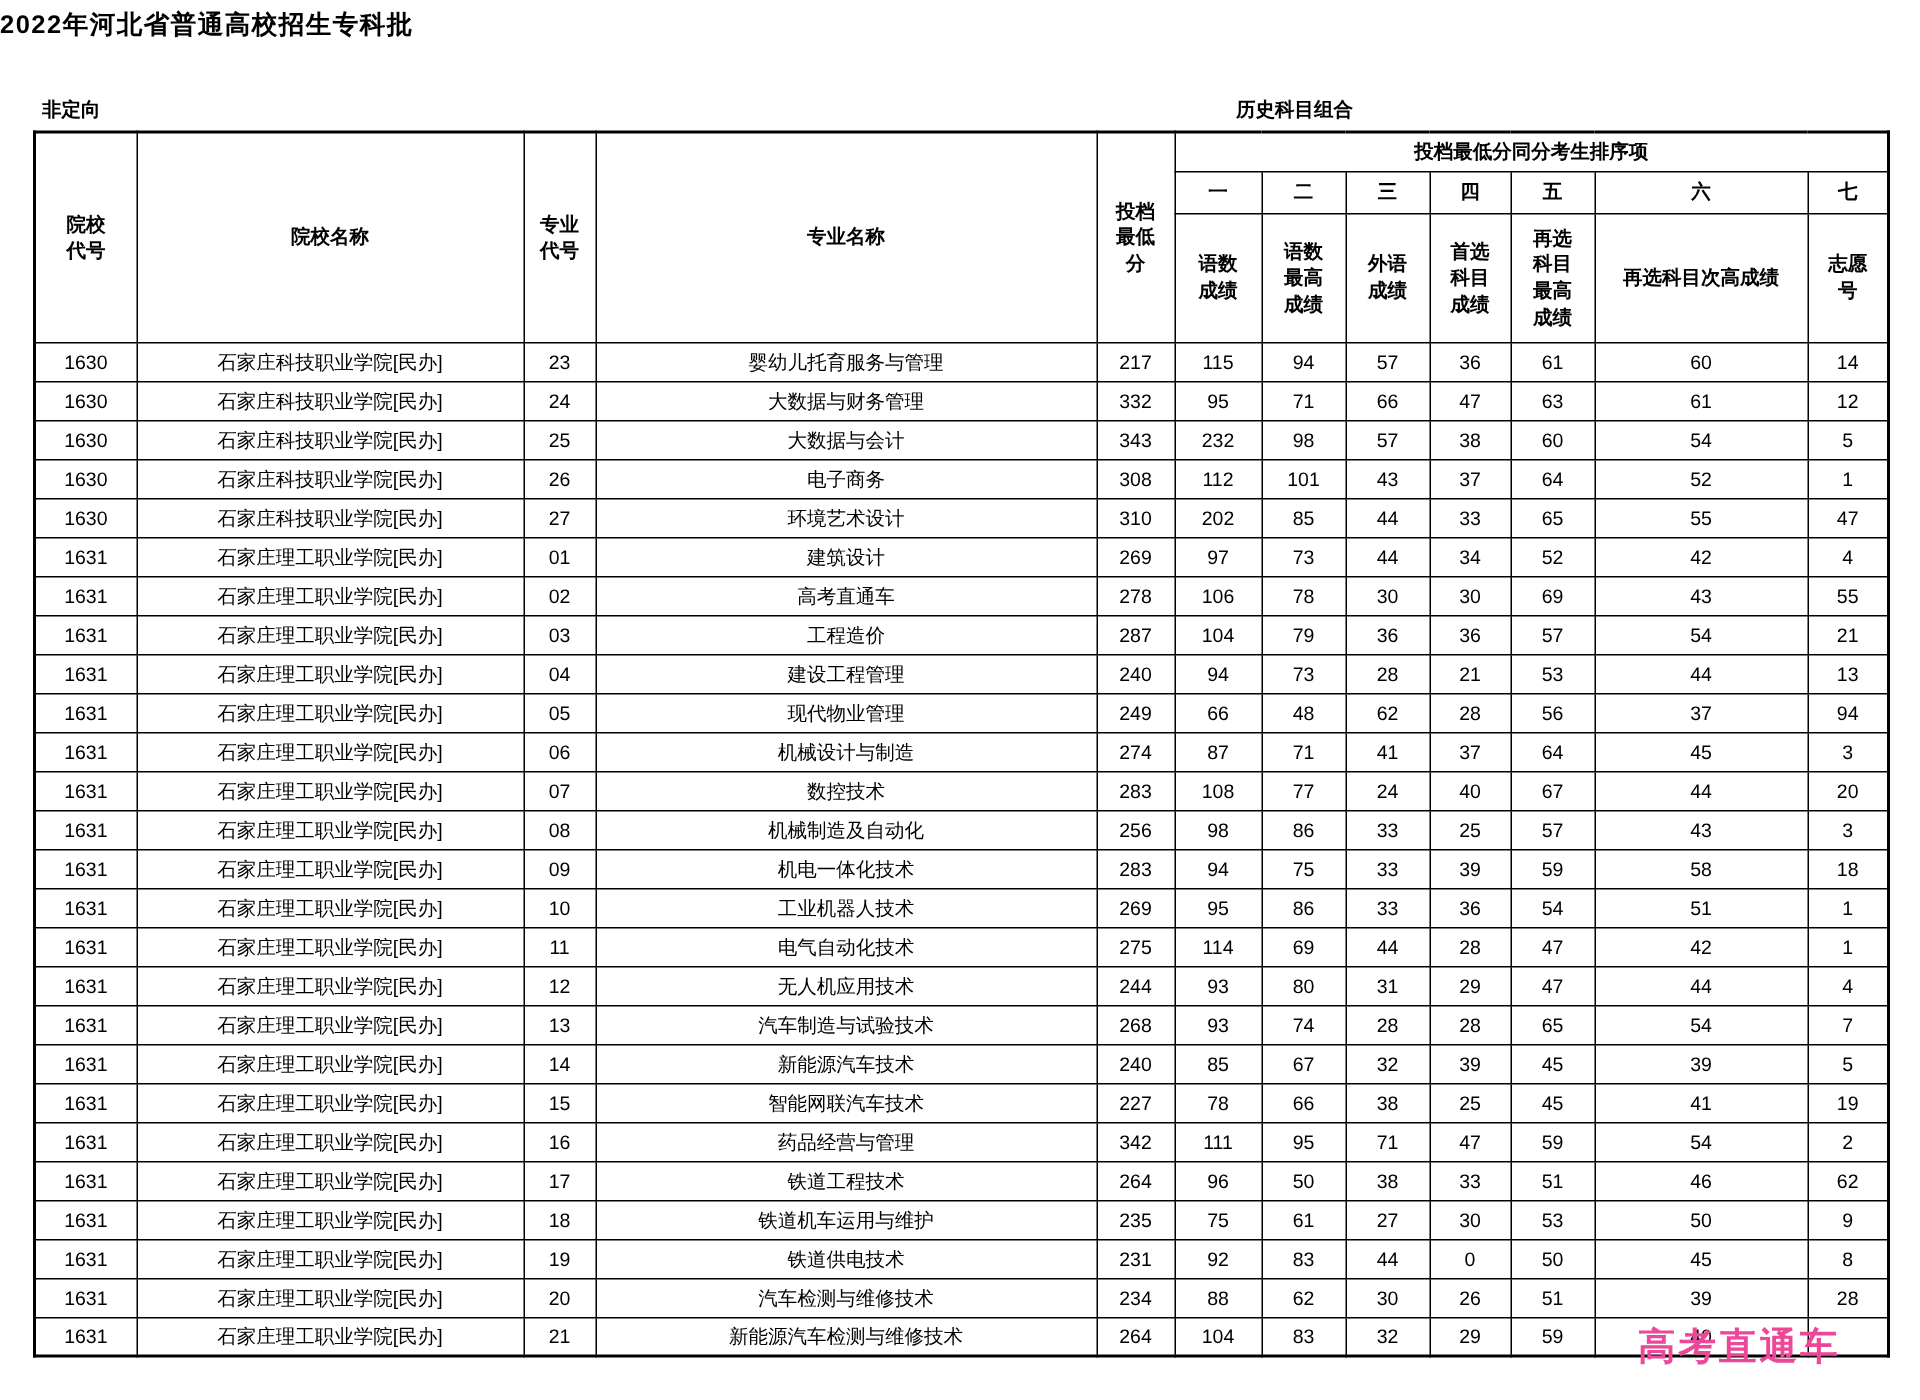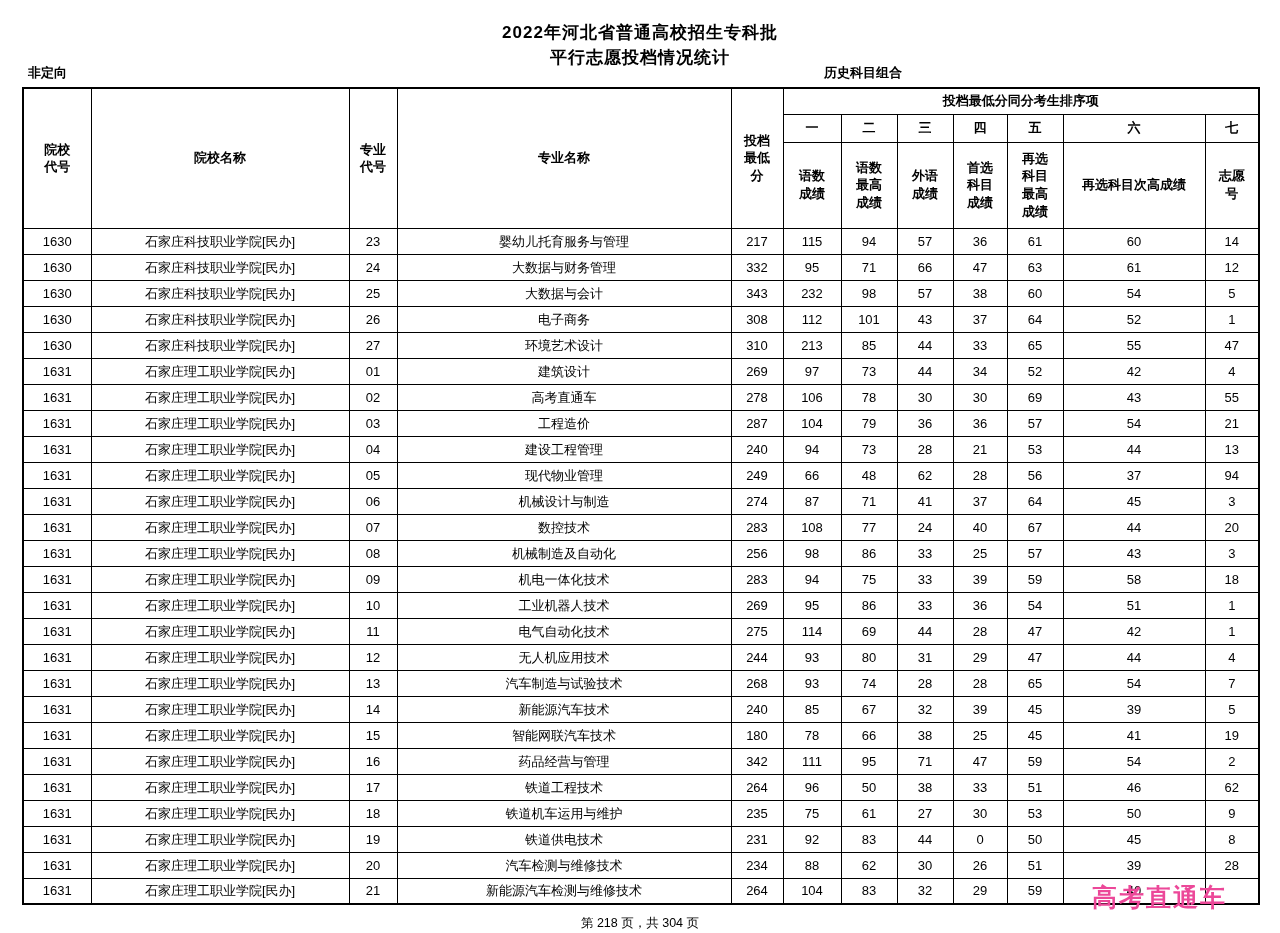--- a/index.html
+++ b/index.html
@@ -1,20 +1,20 @@
 <!DOCTYPE html>
 <html><head>
 <meta charset="utf-8">
 <style>
   * { box-sizing: border-box; }
   html, body { margin: 0; padding: 0; background: #fff; }
   body { font-family: "Liberation Sans", "DejaVu Sans", sans-serif; color: #000; }
   .page { position: relative; width: 1280px; height: 933px; background: #fff; overflow: hidden; }
 
-  .title-block { position: absolute; top: 20px; left: 0; width: 100%; text-align: center; }
+  .title-block { position: absolute; top: 4px; left: 0; width: 100%; text-align: left; }
   .title-line { font-size: 17px; font-weight: bold; line-height: 25px; letter-spacing: 1px; }
 
   .top-labels { position: absolute; top: 64px; left: 0; width: 100%; height: 20px; }
   .label-left { position: absolute; left: 28px; font-size: 13px; font-weight: bold; }
   .label-right { position: absolute; left: 824px; font-size: 13px; font-weight: bold; text-align: center; }
 
   table.stat { position: absolute; top: 87px; left: 22px; width: 1236px;
     border-collapse: collapse; table-layout: fixed; border: 2px solid #000; }
   table.stat th, table.stat td { border: 1px solid #000; font-size: 13px; padding: 0 2px;
     text-align: center; vertical-align: middle; overflow: hidden; }
@@ -31,21 +31,20 @@
   .watermark { position: absolute; top: 881px; left: 1092px; font-size: 25px; font-weight: bold;
     color: #ec4899; letter-spacing: 2px; z-index: 5; font-family: "Liberation Sans", sans-serif; }
 </style>
 </head>
 <body>
 
 <div class="page">
 
   <div class="title-block">
     <div class="title-line">2022年河北省普通高校招生专科批</div>
-    <div class="title-line">平行志愿投档情况统计</div>
   </div>
 
   <div class="top-labels">
     <span class="label-left">非定向</span>
     <span class="label-right">历史科目组合</span>
   </div>
 
   <table class="stat">
     <colgroup>
       <col style="width:68px">
@@ -159,21 +158,21 @@
           <td>64</td>
           <td>52</td>
           <td>1</td>
         </tr>
         <tr>
           <td>1630</td>
           <td>石家庄科技职业学院[民办]</td>
           <td>27</td>
           <td class="left">环境艺术设计</td>
           <td>310</td>
-          <td>213</td>
+          <td>202</td>
           <td>85</td>
           <td>44</td>
           <td>33</td>
           <td>65</td>
           <td>55</td>
           <td>47</td>
         </tr>
         <tr>
           <td>1631</td>
           <td>石家庄理工职业学院[民办]</td>
@@ -368,21 +367,21 @@
           <td>39</td>
           <td>45</td>
           <td>39</td>
           <td>5</td>
         </tr>
         <tr>
           <td>1631</td>
           <td>石家庄理工职业学院[民办]</td>
           <td>15</td>
           <td class="left">智能网联汽车技术</td>
-          <td>180</td>
+          <td>227</td>
           <td>78</td>
           <td>66</td>
           <td>38</td>
           <td>25</td>
           <td>45</td>
           <td>41</td>
           <td>19</td>
         </tr>
         <tr>
           <td>1631</td>
@@ -464,17 +463,16 @@
           <td>83</td>
           <td>32</td>
           <td>29</td>
           <td>59</td>
           <td>40</td>
           <td></td>
         </tr>
       </tbody>
   </table>
 
-  <div class="footer">第 218 页，共 304 页</div>
 
   <div class="watermark">高考直通车</div>
 
 </div>
 
 </body></html>

